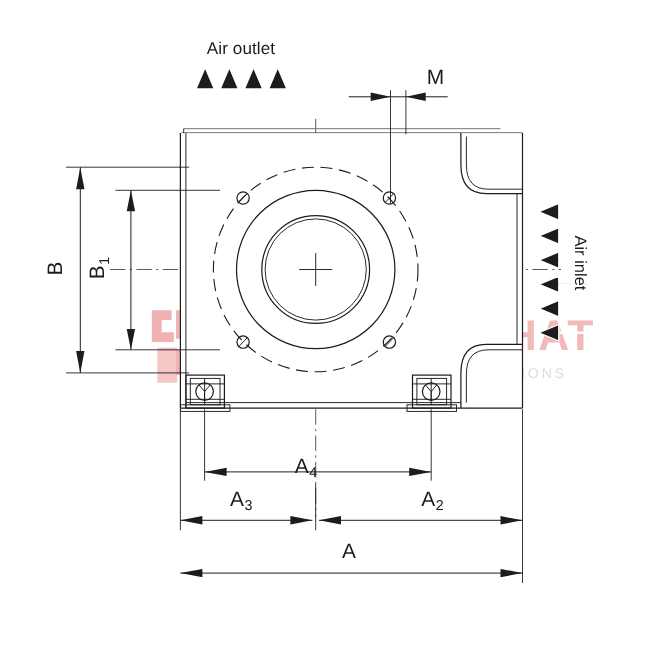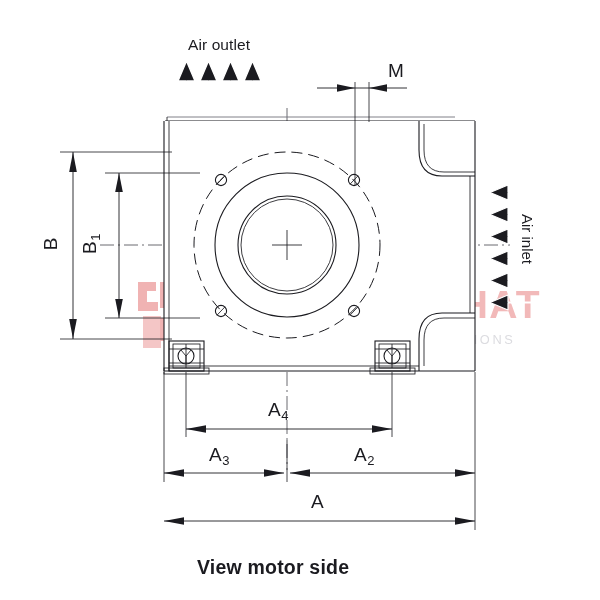--- a/index.html
+++ b/index.html
@@ -65,23 +65,23 @@
   .dimtext .sub {
     font-size: 13px;
     vertical-align: baseline;
     position: relative;
     top: 4px;
     left: 0.5px;
   }
   .dim-B  { left: 45px;  top: 233px; transform-origin: center; transform: rotate(-90deg); }
   .dim-B1 { left: 80px;  top: 233px; transform-origin: center; transform: rotate(-90deg); }
   .dim-M  { left: 388px; top: 60px; }
-  .dim-A4 { left: 268px; top: 399px; text-align: right; }
+  .dim-A4 { left: 268px; top: 414px; text-align: right; }
   .dim-A3 { left: 209px; top: 444px; text-align: center; }
-  .dim-A2 { left: 354px; top: 444px; }
+  .dim-A2 { left: 383px; top: 444px; }
   .dim-A  { left: 311px; top: 491px; }
   #watermark {
     position: absolute;
     left: 0; top: 0;
     width: 600px; height: 600px;
     pointer-events: none;
   }
 </style>
 </head>
 <body>
@@ -280,21 +280,20 @@
       <path class="ar" d="M 164,521 L 184,517.2 L 184,524.8 Z"></path>
       <path class="ar" d="M 475,521 L 455,517.2 L 455,524.8 Z"></path>
     </g>
 
   </svg>
 
   <div class="lbl lbl-air-outlet">Air outlet</div>
 
   <div class="lbl lbl-air-inlet">Air inlet</div>
 
-  <div class="lbl lbl-caption">View motor side</div>
 
   <div class="dimtext dim-B">
     <span>B</span></div>
 
   <div class="dimtext dim-B1">
     <span>B</span><span class="sub">1</span></div>
 
   <div class="dimtext dim-M">
     <span>M</span></div>
 

